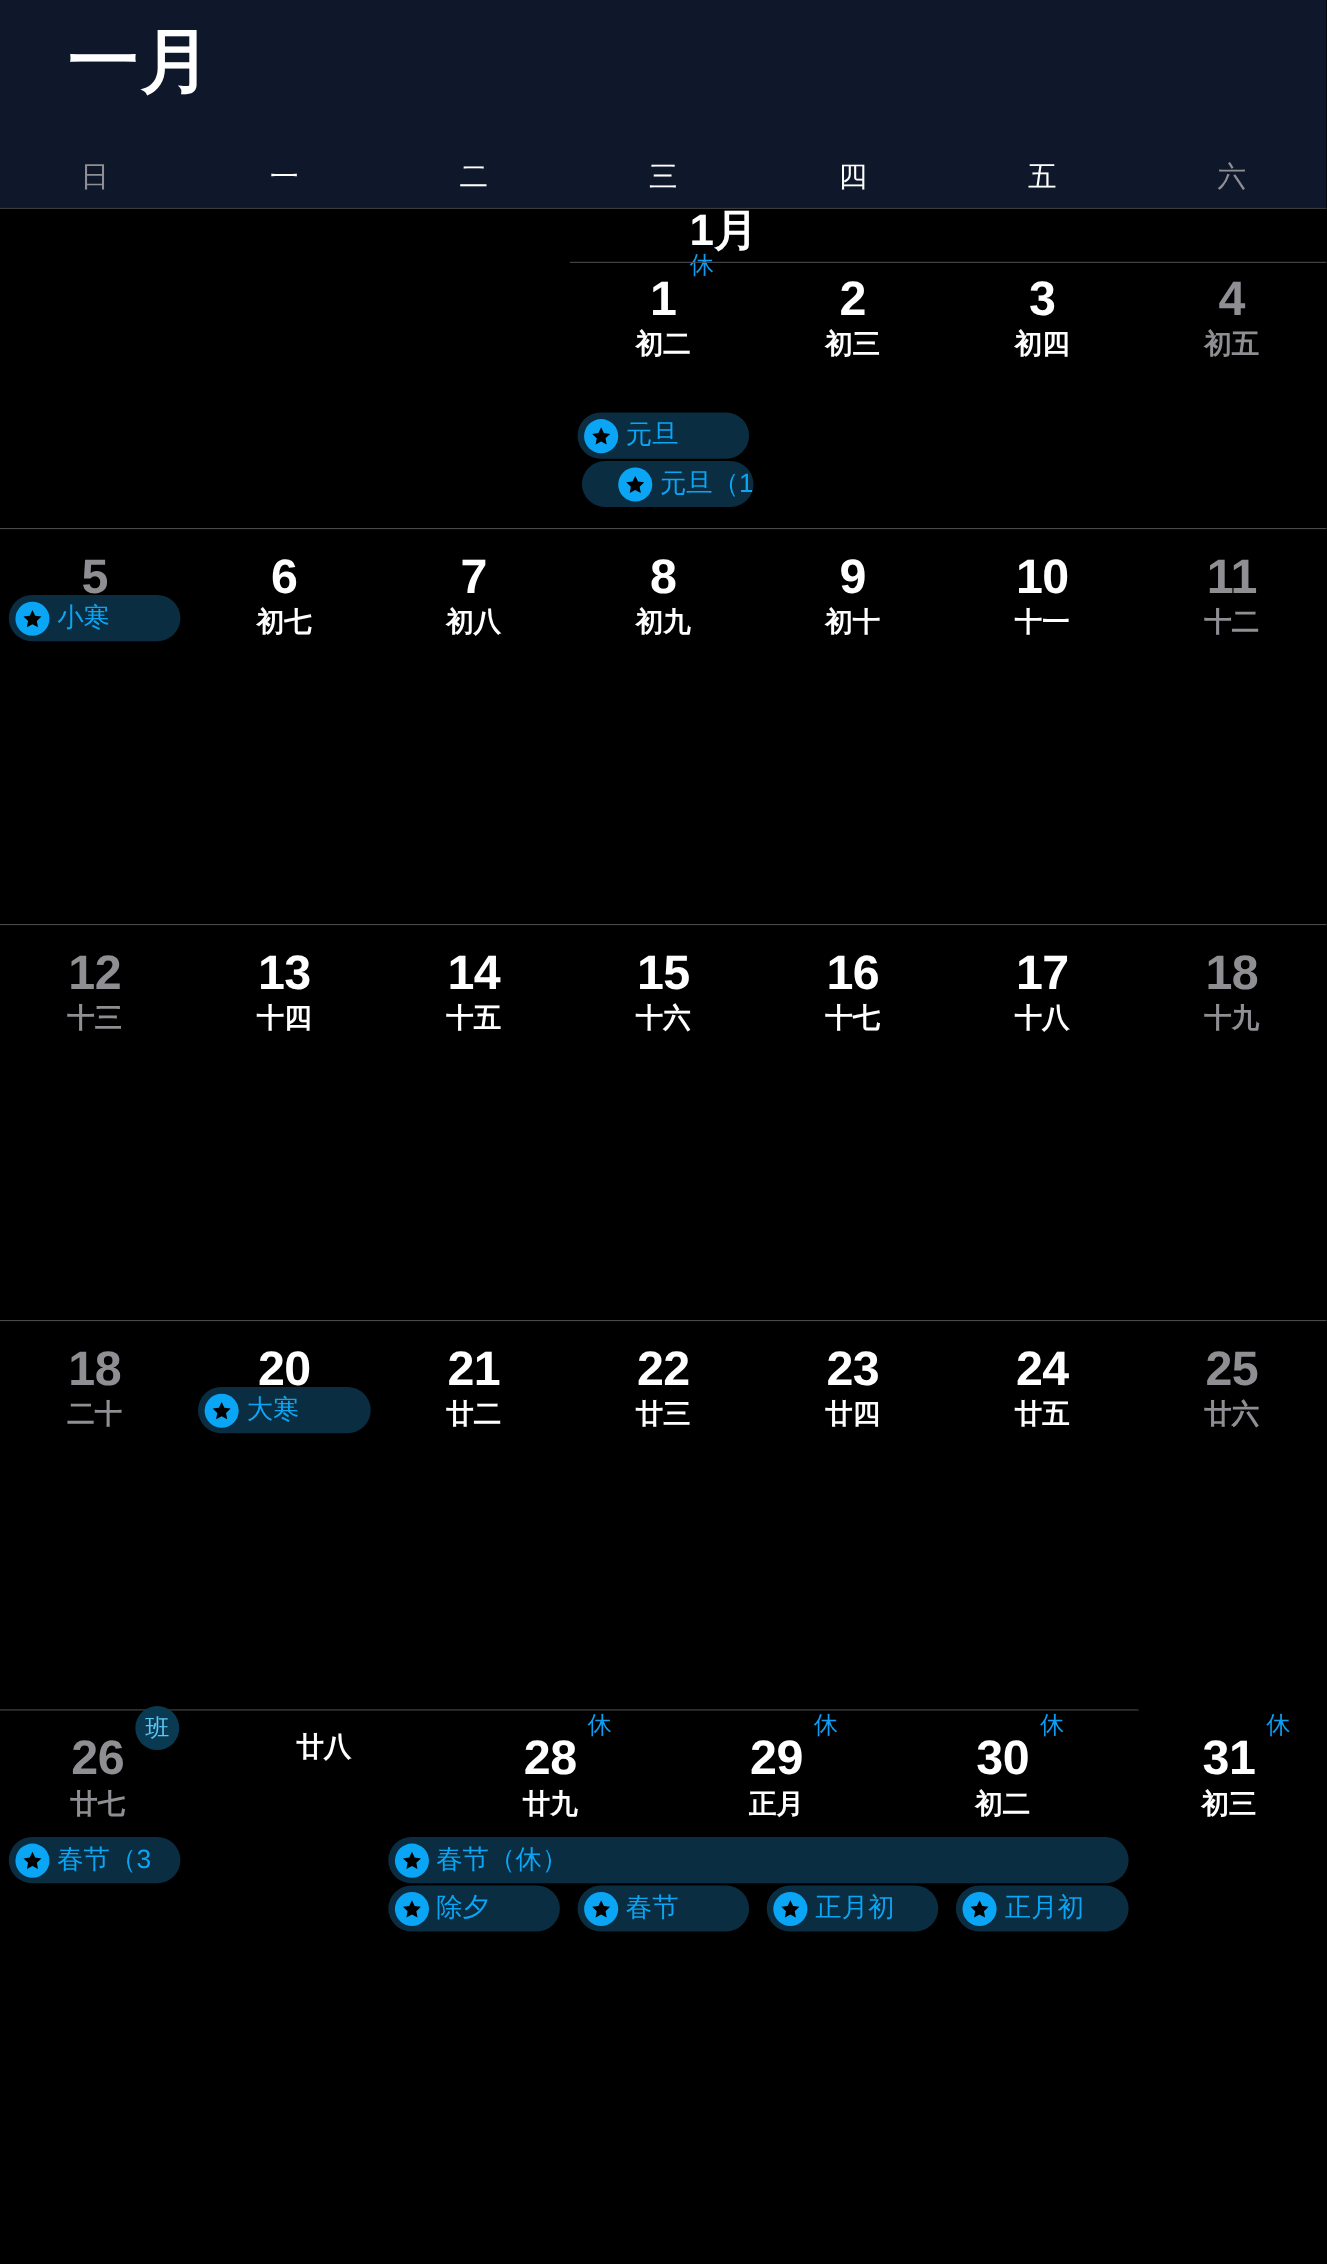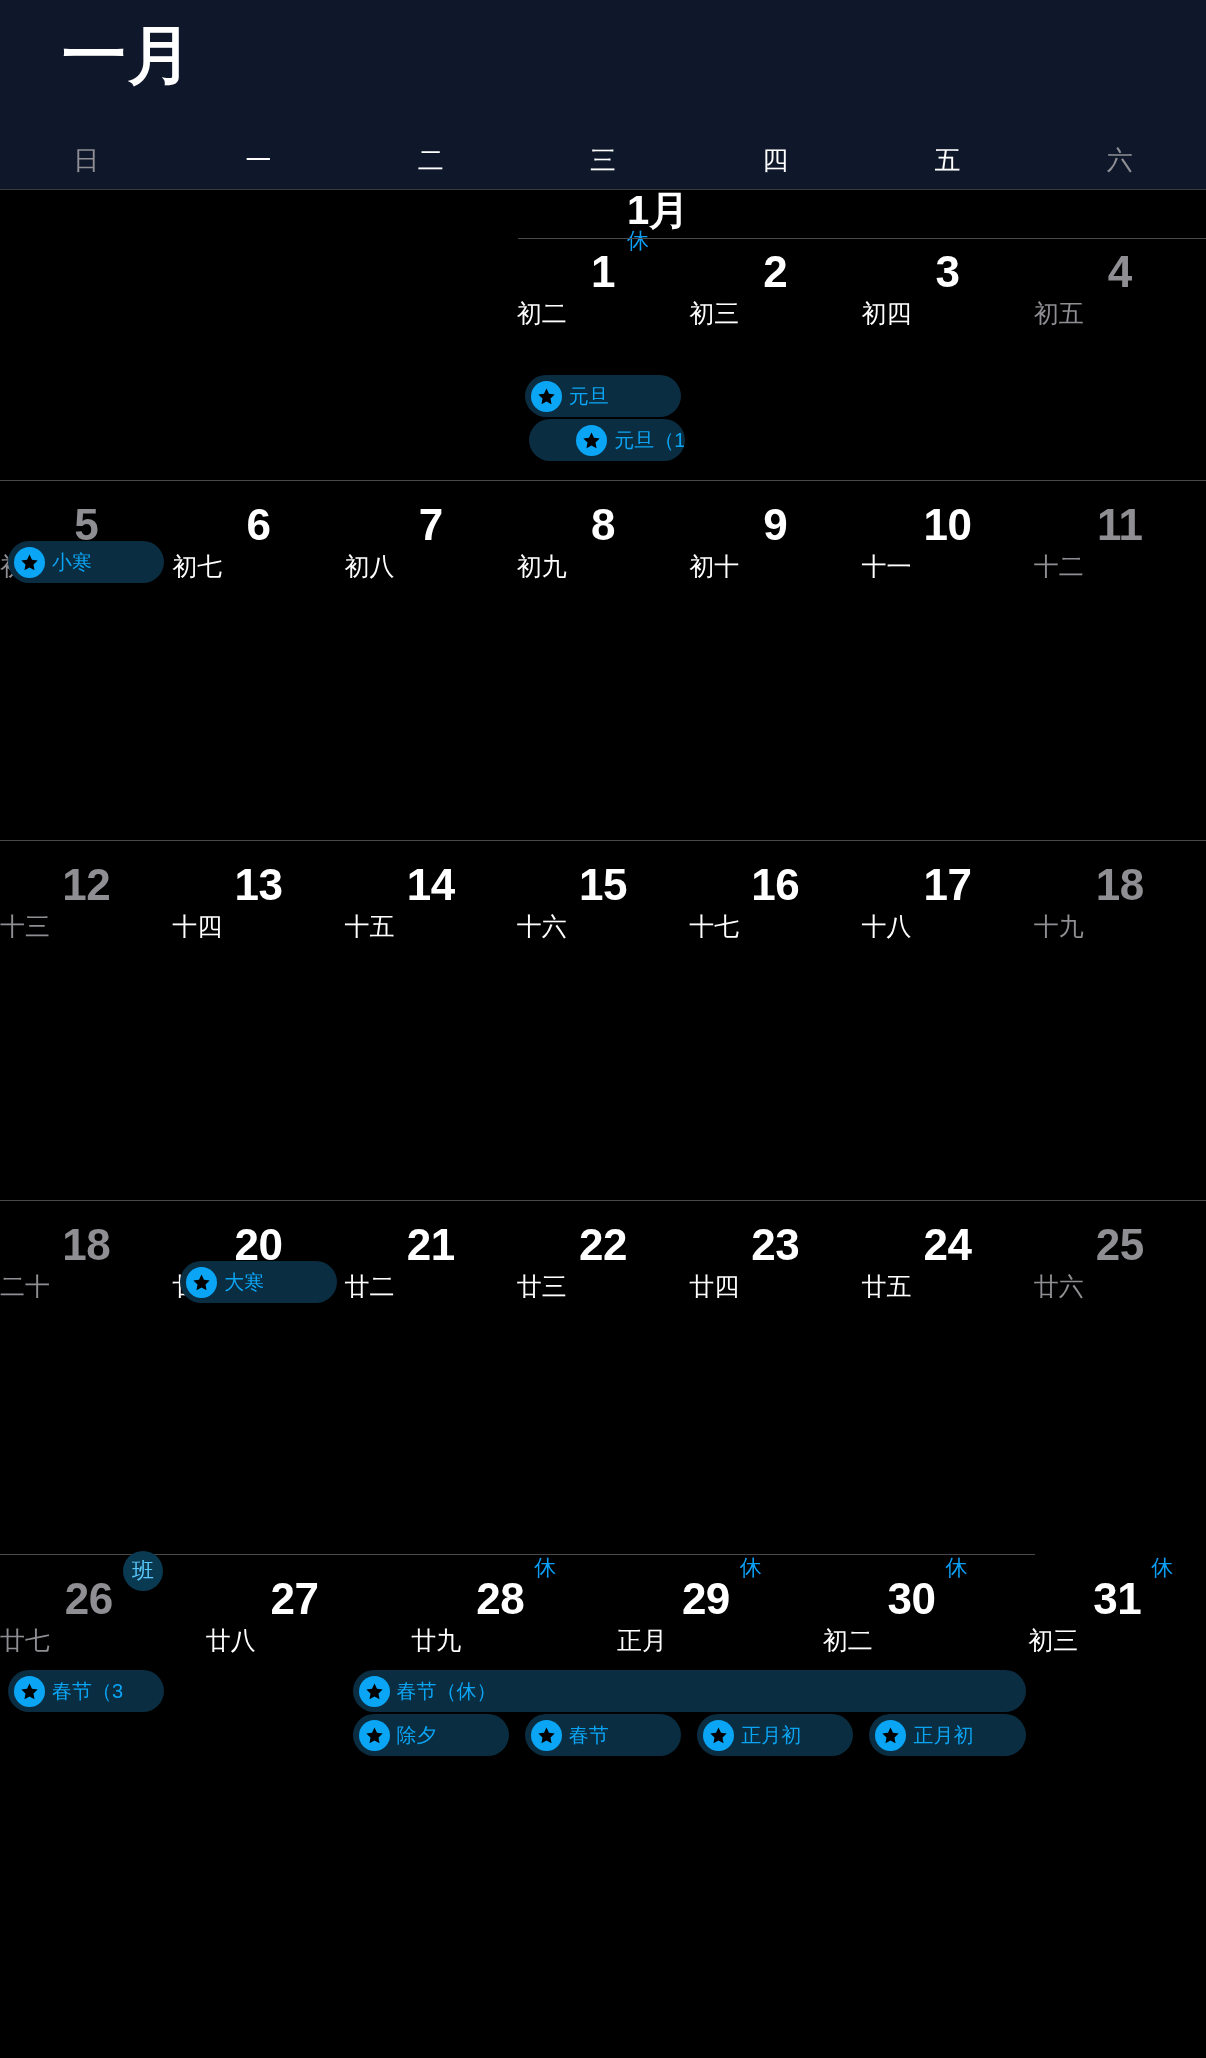--- a/index.html
+++ b/index.html
@@ -62,22 +62,23 @@
   .week.w1 .day { padding-top:56px; }
 
   .daynum {
     text-align:center;
     font-size:44px; font-weight:700; color:#ffffff;
     line-height:52px; letter-spacing:-0.5px;
     position:relative;
   }
   .daynum.dim { color:#8e8e93; }
   .lunar {
+    text-align:center;
     font-size:25px; color:#ffffff; line-height:34px;
-    font-weight:400; margin-top:-2px;
+    font-weight:700; margin-top:-2px;
   }
   .lunar.dim { color:#8e8e93; }
 
   
   .badge {
     position:absolute; top:-18px;
     font-size:22px; line-height:26px; color:#0a9ff5;
     font-weight:400; white-space:nowrap;
   }
   .badge.rest { background:transparent; }
@@ -103,21 +104,21 @@
   }
   .chip .star {
     flex:0 0 auto;
     width:31px; height:31px; border-radius:50%;
     background:#0ba5f5;
     display:flex; align-items:center; justify-content:center;
     margin-right:7px;
   }
   .chip .star svg { display:block; }
   .chip .label {
-    font-size:20px; color:#0ba5f5; line-height:42px;
+    font-size:24px; color:#0ba5f5; line-height:42px;
     font-weight:400;
   }
 </style>
 </head>
 <body>
 
 <div id="app">
 
   <div class="header">
     <div class="month-title">一月</div>
@@ -287,21 +288,20 @@
           </div>
         </div>
       </div>
       <div class="week w5" style="border-top: none;">
         <div class="rule-partial" style="left: 0px; width: 1035px;"></div>
         <div class="day">
           <div class="daynum dim">26<span class="badge work" style="left: calc(50% + 34px);">班</span></div>
           <div class="lunar dim">廿七</div>
         </div>
         <div class="day">
-          <div class="daynum">27</div>
           <div class="lunar">廿八</div>
         </div>
         <div class="day">
           <div class="daynum">28<span class="badge rest" style="left: calc(50% + 34px);">休</span></div>
           <div class="lunar">廿九</div>
         </div>
         <div class="day">
           <div class="daynum">29<span class="badge rest" style="left: calc(50% + 34px);">休</span></div>
           <div class="lunar">正月</div>
           <div style="position: absolute; left: 50%; transform: translateX(-50%); top: 126px; width: 56px; height: 6px; background: rgb(255, 59, 48);"></div>

